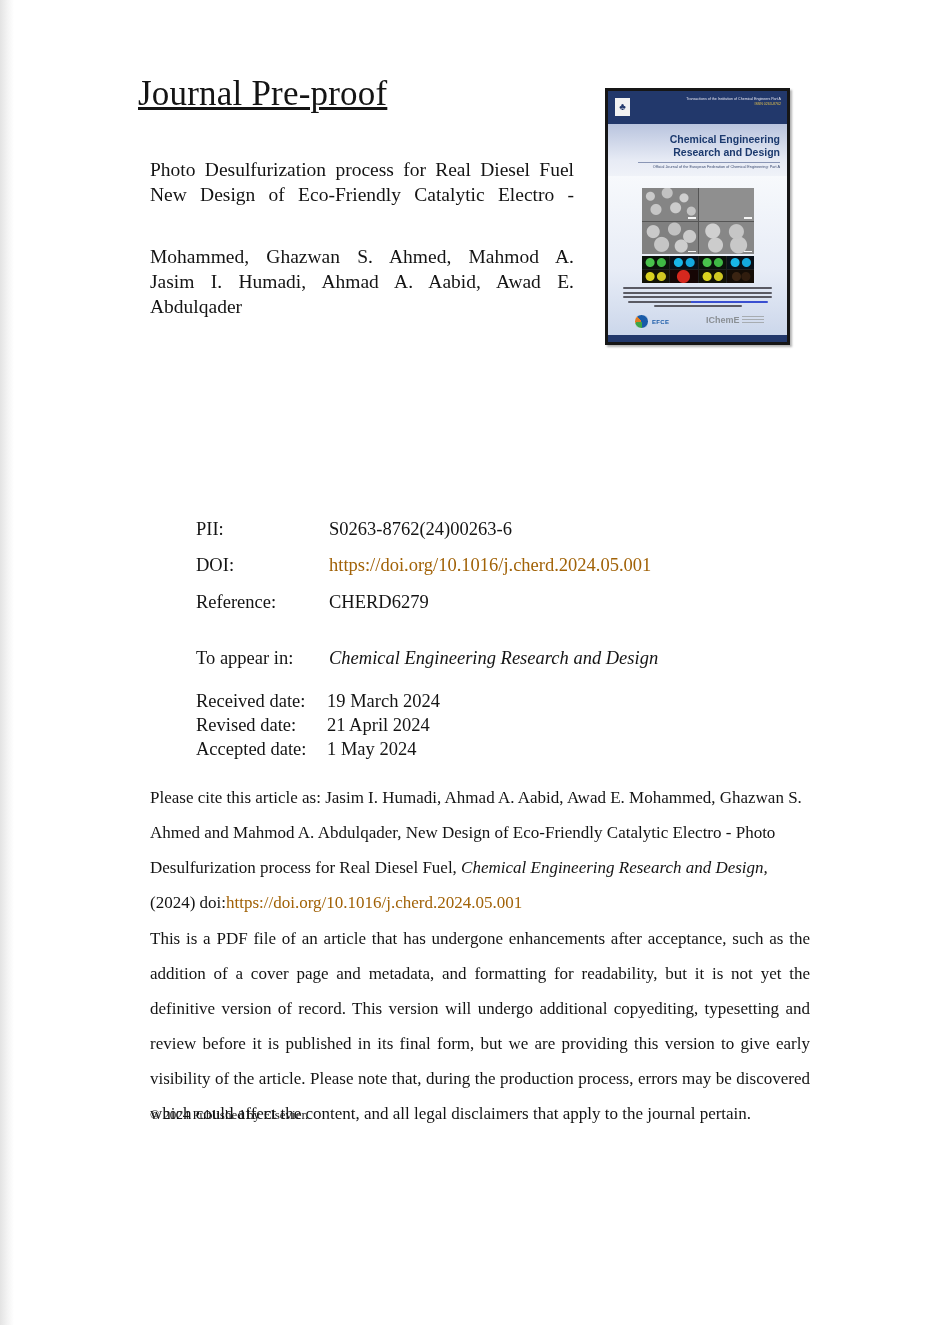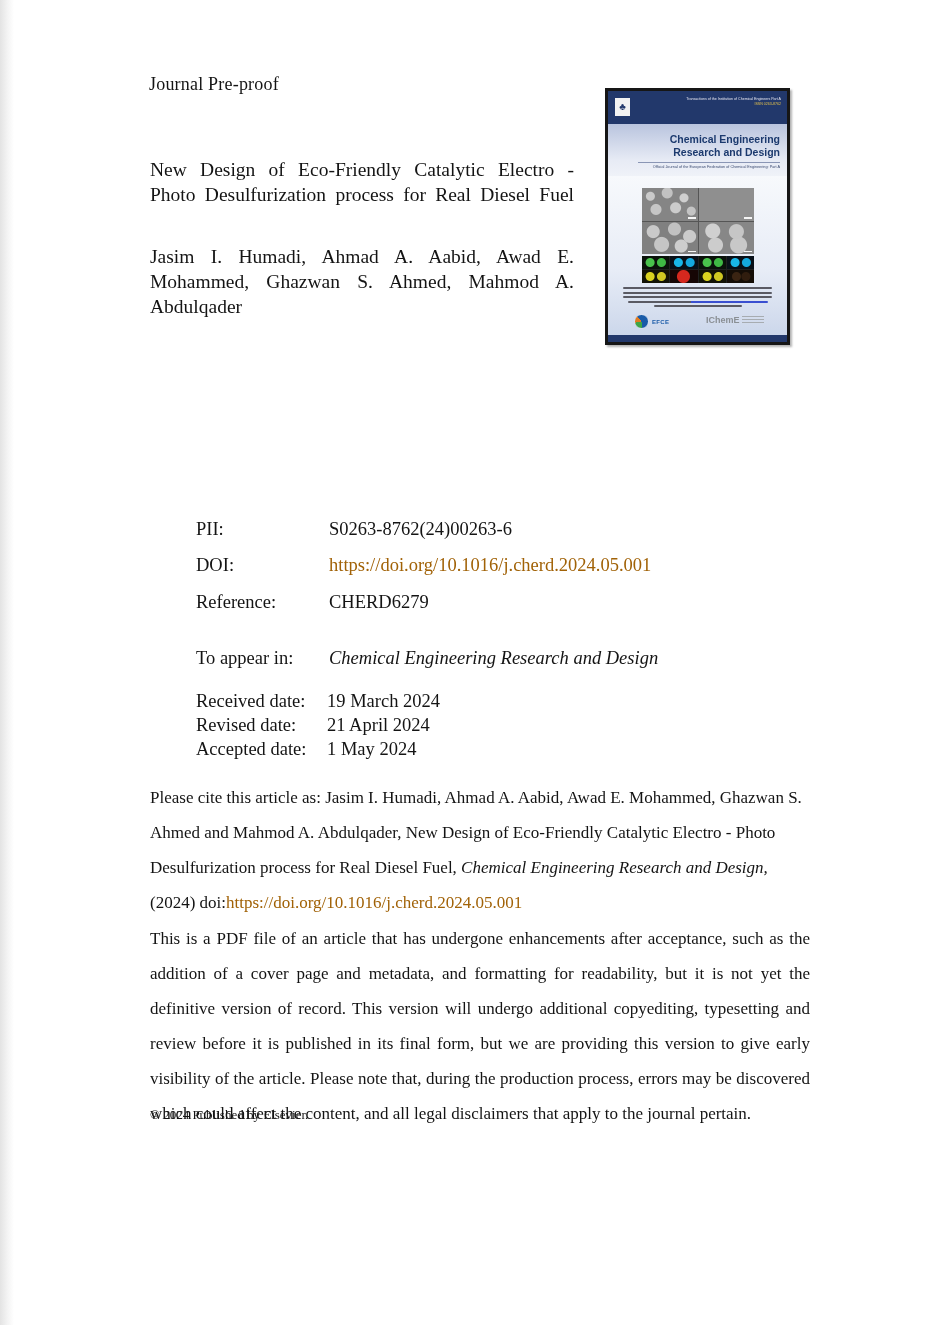--- a/index.html
+++ b/index.html
@@ -5,21 +5,21 @@
   html,body{margin:0;padding:0;background:#ffffff;}
   .page{
     position:relative;width:947px;height:1325px;background:#ffffff;overflow:hidden;
     font-family:"Liberation Serif", serif;color:#141414;
   }
   .edge-shade{
     position:absolute;left:0;top:0;width:14px;height:1325px;
     background:linear-gradient(to right,#e3e3e3,#f4f4f4 55%,#ffffff);
   }
   .hdr{
-    position:absolute;left:149px;top:74px;font-size:18px;letter-spacing:0.2px;
+    position:absolute;left:138px;top:74px;font-size:35px;letter-spacing:0.2px;text-decoration:underline;
   }
   .title-block{
     position:absolute;left:150px;top:157px;width:424px;
     font-size:19.5px;line-height:25px;
   }
   .jline{text-align:justify;text-align-last:justify;}
   .jline-last{text-align:left;}
   .authors-block{
     position:absolute;left:150px;top:244px;width:424px;
     font-size:19.5px;line-height:25px;
@@ -217,27 +217,27 @@
               <div></div>
               <div></div>
           </div>
         </div>
       </div>
     </div>
     <div class="cv-bottomband"></div>
   </div>
 
   <div class="title-block">
+    <div class="jline">Photo Desulfurization process for Real Diesel Fuel</div>
     <div class="jline">New Design of Eco-Friendly Catalytic Electro -</div>
-    <div class="jline">Photo Desulfurization process for Real Diesel Fuel</div>
   </div>
 
   <div class="authors-block">
+    <div class="jline">Mohammed, Ghazwan S. Ahmed, Mahmod A.</div>
     <div class="jline">Jasim I. Humadi, Ahmad A. Aabid, Awad E.</div>
-    <div class="jline">Mohammed, Ghazwan S. Ahmed, Mahmod A.</div>
     <div class="jline-last">Abdulqader</div>
   </div>
 
   <div class="meta-row row-pii">
     <span>PII:</span>
     <span class="val">S0263-8762(24)00263-6</span>
   </div>
   <div class="meta-row row-doi">
     <span>DOI:</span>
     <span class="val link">https://doi.org/10.1016/j.cherd.2024.05.001</span>

